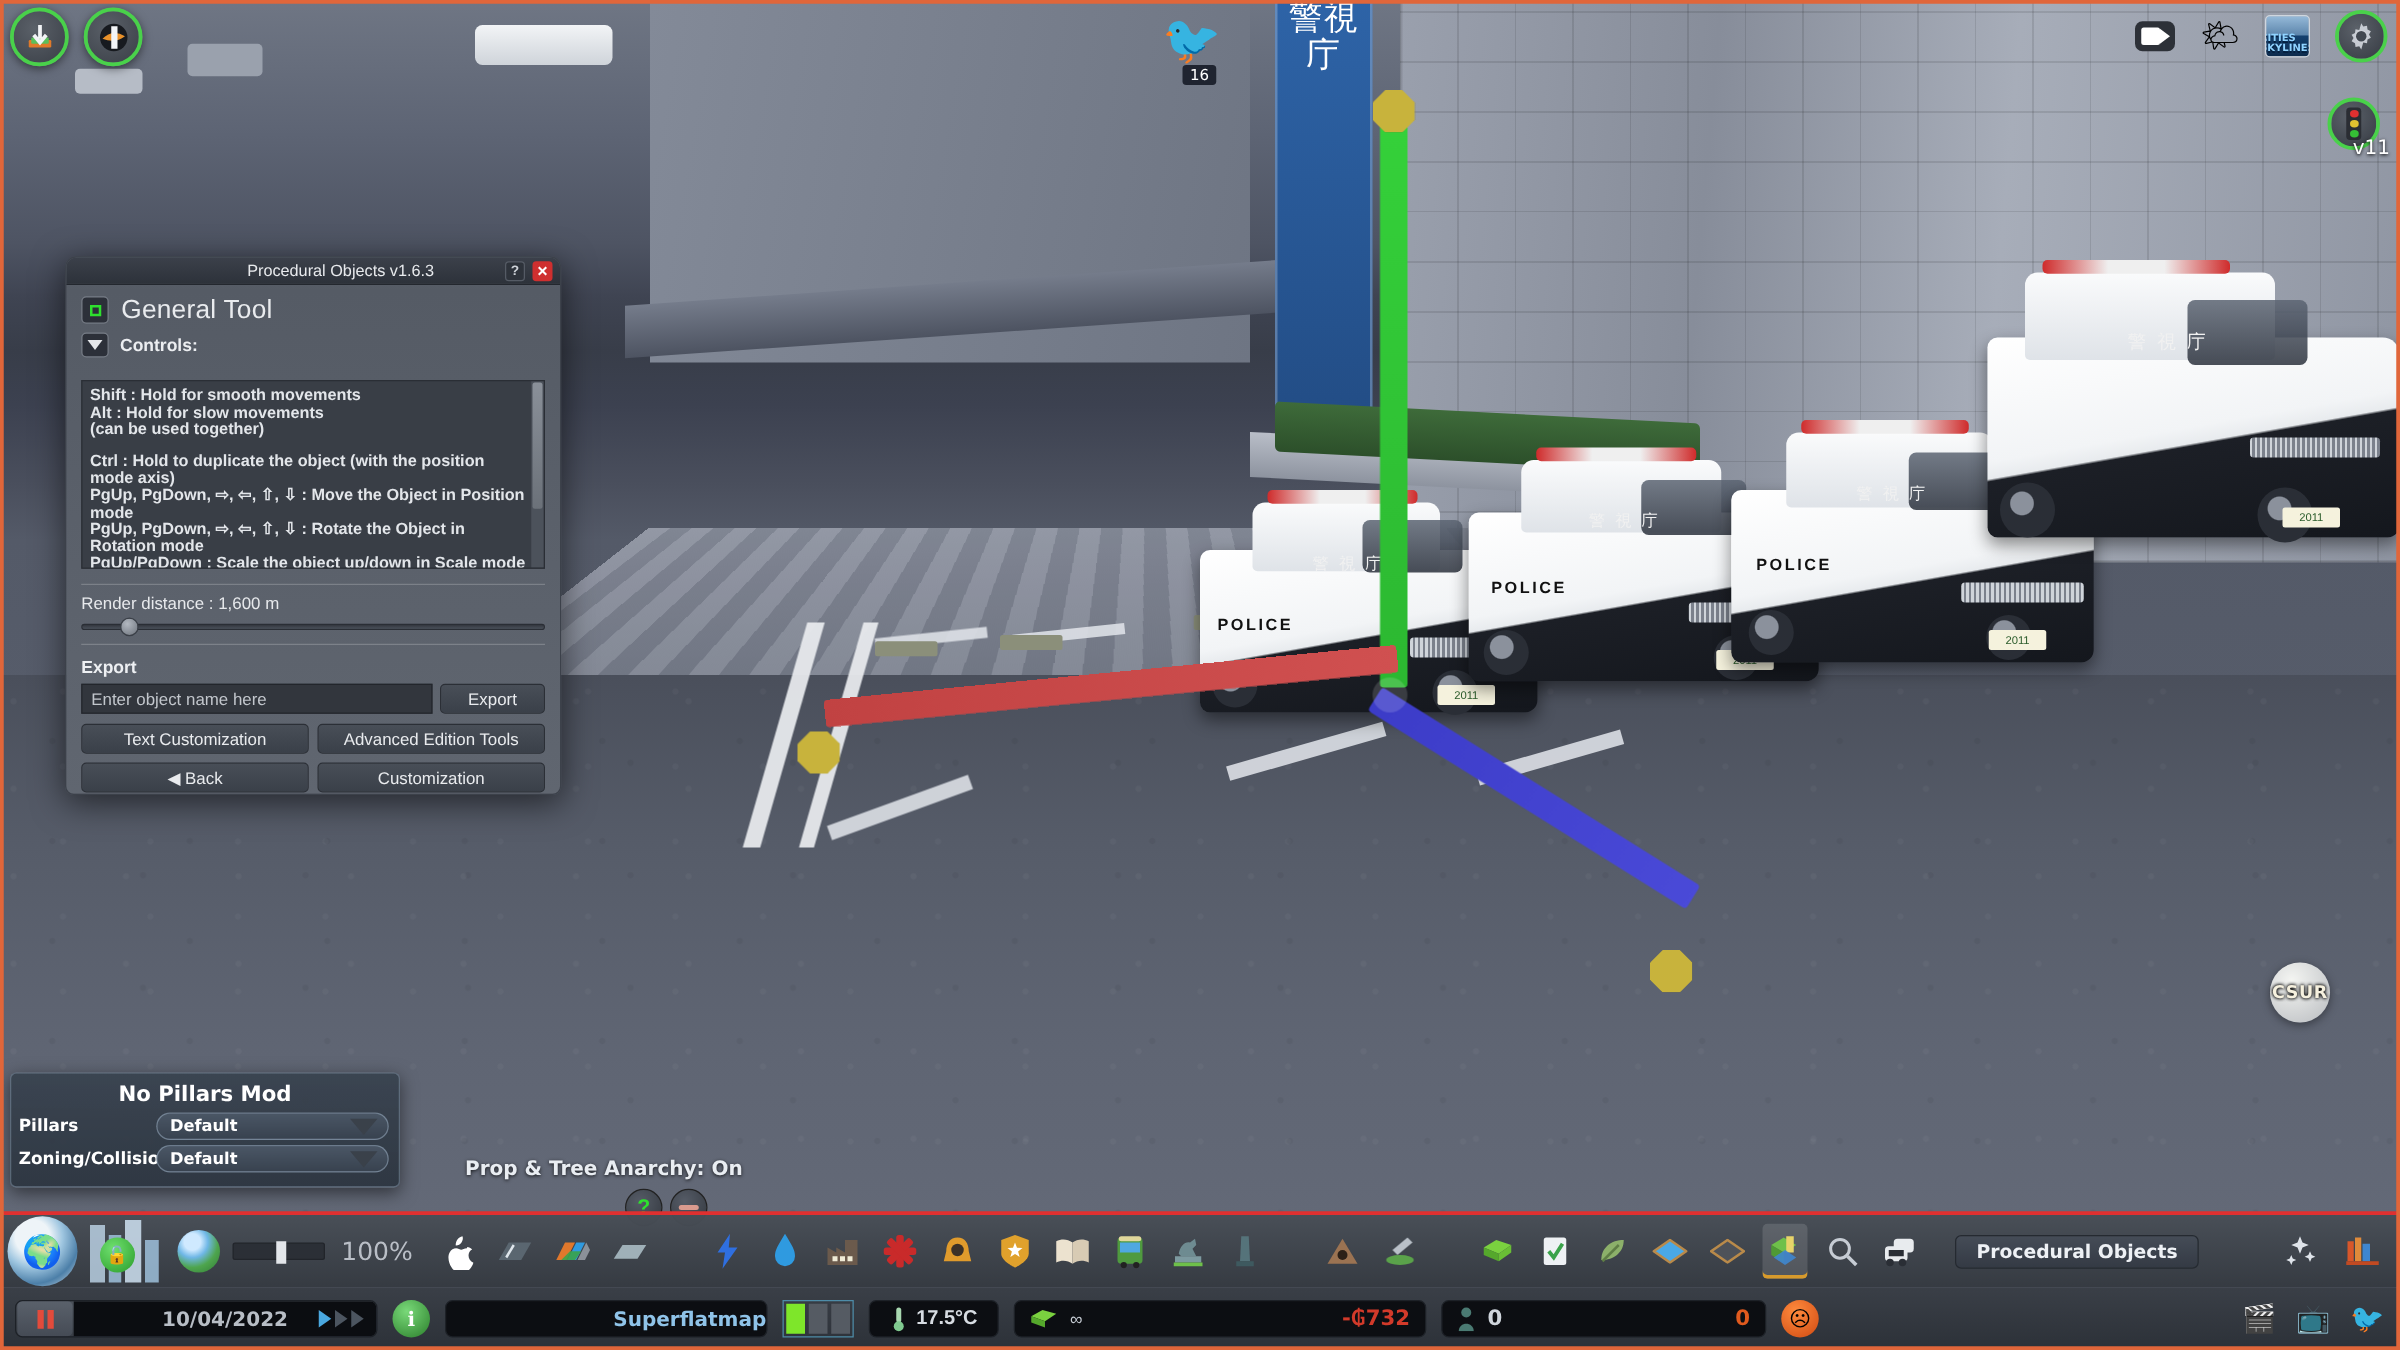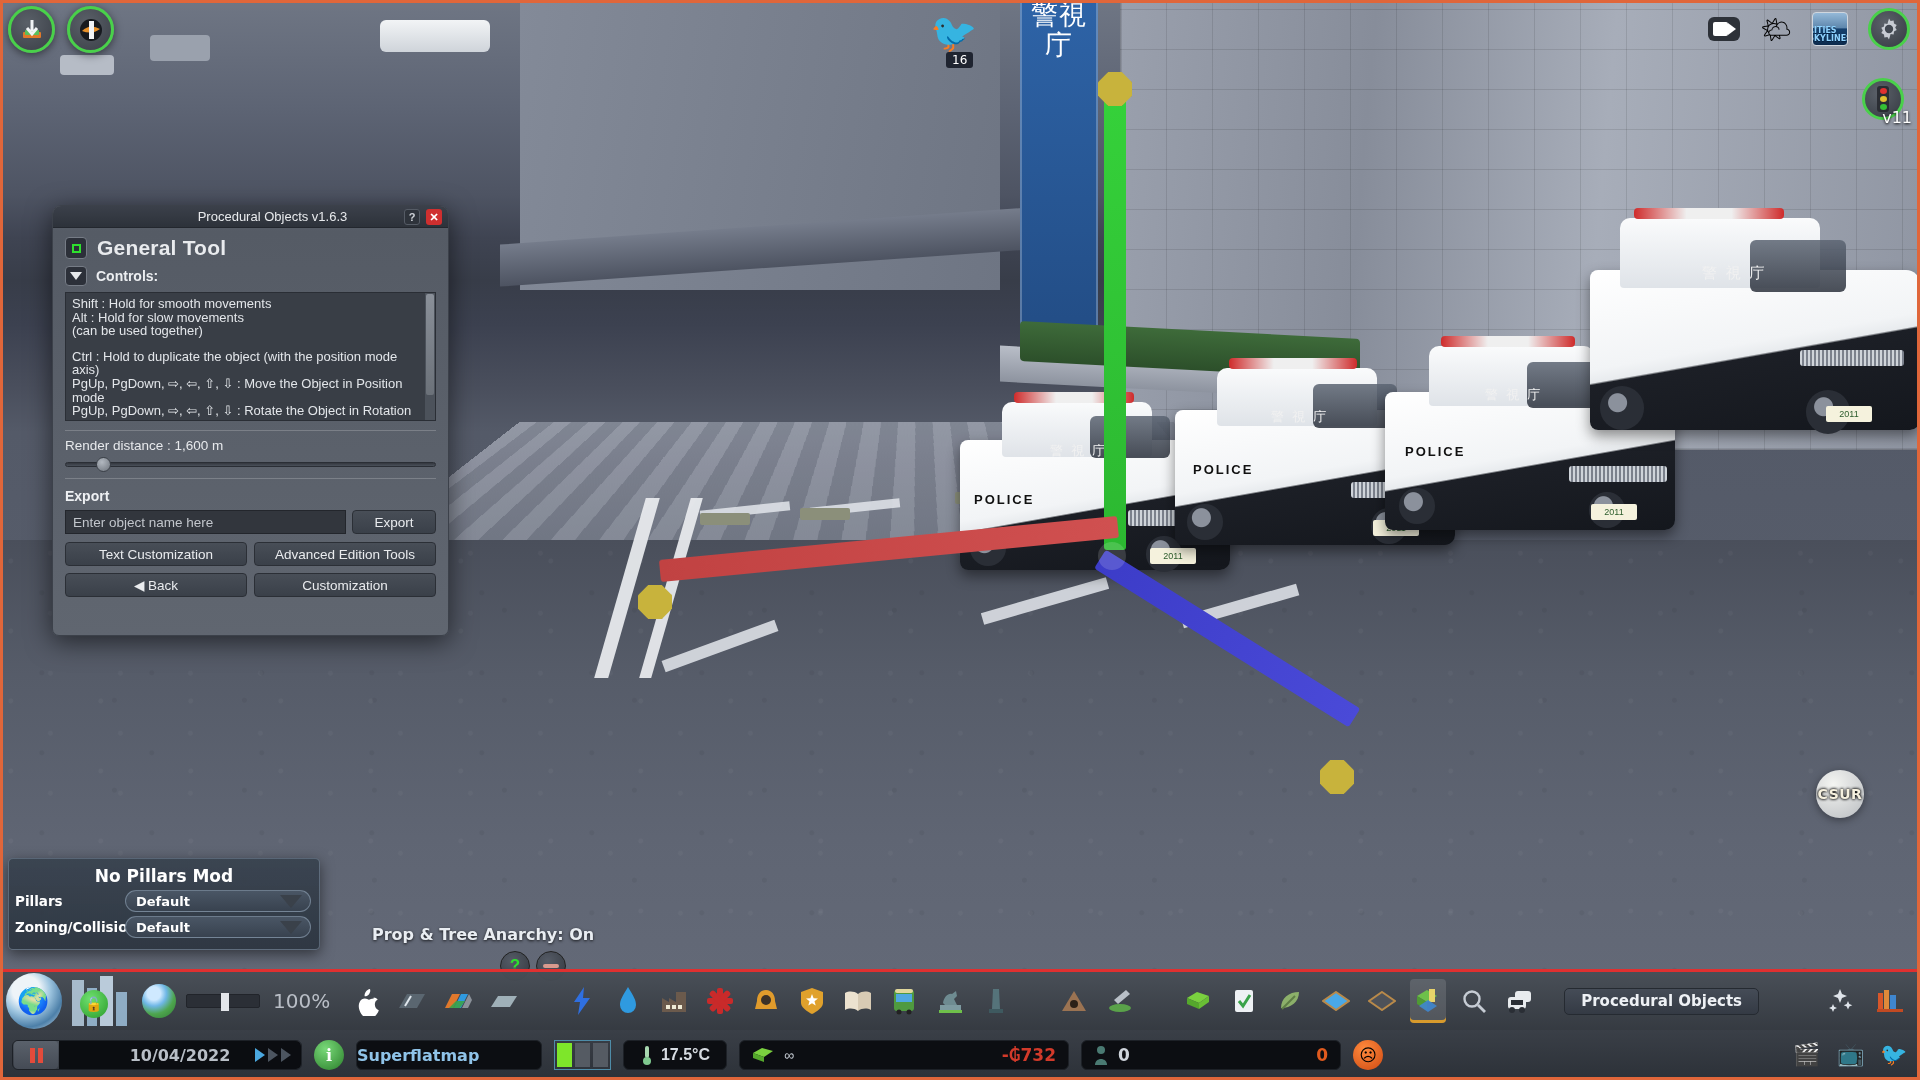--- a/index.html
+++ b/index.html
@@ -133,34 +133,34 @@
     color:#fff; cursor:pointer; }
   .po-help { right:28px; background:#2e333b; border:1px solid #555b65; color:#cfd3d9; }
   .po-close { right:6px; background:#cf2f2f; }
 
   .po-head { display:flex; align-items:center; gap:10px; padding:8px 12px 4px 12px; }
   .po-head .sq {
     width:22px; height:22px; border-radius:4px; background:#2c3039; border:1px solid #767c86;
     display:flex;align-items:center;justify-content:center;
   }
   .po-head .sq i { width:9px; height:9px; border:2px solid #2ee02e; display:block; }
-  .po-head h1 { color:#e9ebee; font-size:21px; font-weight:700; letter-spacing:.2px; }
+  .po-head h1 { color:#e9ebee; font-size:21px; font-weight:400; letter-spacing:.2px; }
 
   .po-section { display:flex; align-items:center; gap:9px; padding:2px 12px 6px 12px; }
   .po-section .tri {
     width:22px; height:20px; border-radius:4px; background:#2c3039; border:1px solid #767c86;
     display:flex; align-items:center; justify-content:center;
   }
   .po-section .tri b { width:0;height:0;border-left:6px solid transparent;border-right:6px solid transparent;
     border-top:8px solid #e6e8eb; display:block; }
   .po-section label { color:#eceef1; font-size:14px; font-weight:700; }
 
   .po-scrollbox {
-    margin:0 12px; height:129px; background:#393e46; border:1px solid #2a2e35;
-    position:relative; overflow:hidden;
+    margin:12px 12px; height:151px; background:#393e46; border:1px solid #2a2e35;
+    position:relative; overflow:hidden;font-weight:bold;
   }
   .po-scrollbox .inner { padding:4px 14px 4px 6px; }
   .po-scrollbox p { color:#e3e6ea; font-size:13px; line-height:13.6px; white-space:pre-wrap; }
   .po-scrollbox .gap { height:12px; }
   .po-sbtrack { position:absolute; right:0; top:0; width:10px; height:100%; background:#4c525b; }
   .po-sbthumb { position:absolute; right:1px; top:1px; width:8px; height:101px;
     background:linear-gradient(180deg,#8a9099,#6b7179); border-radius:2px; }
 
   .po-hr { height:1px; background:rgba(255,255,255,.20); margin:9px 12px 7px 12px; }
   .po-row { padding:0 12px; }
@@ -323,21 +323,21 @@
   .date-txt { color:#b8bec6; font-size:16px; font-weight:700; font-family:"DejaVu Sans",sans-serif; }
   .speeds { position:absolute; right:10px; display:flex; gap:3px; }
   .speeds b { width:0;height:0;border-top:7px solid transparent;border-bottom:7px solid transparent;
     border-left:10px solid #4c5560; display:block;}
   .speeds b.on { border-left-color:#4aa8e0; }
 
   .info-ico { width:30px; height:30px; border-radius:50%;
     background: radial-gradient(circle at 38% 30%, #79d979, #2b7f2b);
     display:flex; align-items:center; justify-content:center; color:#fff; font-weight:700;
     font-size:16px; cursor:pointer; font-family:"DejaVu Serif",serif;}
-  .map-pill { width:186px; justify-content:flex-start; }
+  .map-pill { width:258px; justify-content:flex-end; }
   .map-pill span { color:#8fc3e8; font-size:16px; font-weight:700; font-family:"DejaVu Sans",sans-serif;}
   .bars { display:flex; gap:3px; align-items:flex-end; height:30px; border:1px solid #4e8ca8; padding:2px;}
   .bars i { width:15px; height:24px; background:#555b63; display:block; }
   .bars i.g { background:#7ee62a; }
   .temp-pill { width:104px; justify-content:center; gap:7px; }
   .temp-pill span { color:#d7dce2; font-size:16px; font-weight:700; font-family:Liberation Sans, sans-serif;}
   .money-pill { width:330px; padding:0 12px; justify-content:space-between; }
   .money-pill .left { display:flex; align-items:center; gap:10px; }
   .money-pill .inf { color:#c6ccd4; font-size:14px; }
   .money-pill .amt { color:#d23a2a; font-size:17px; font-weight:700; font-family:"DejaVu Sans",sans-serif;}

